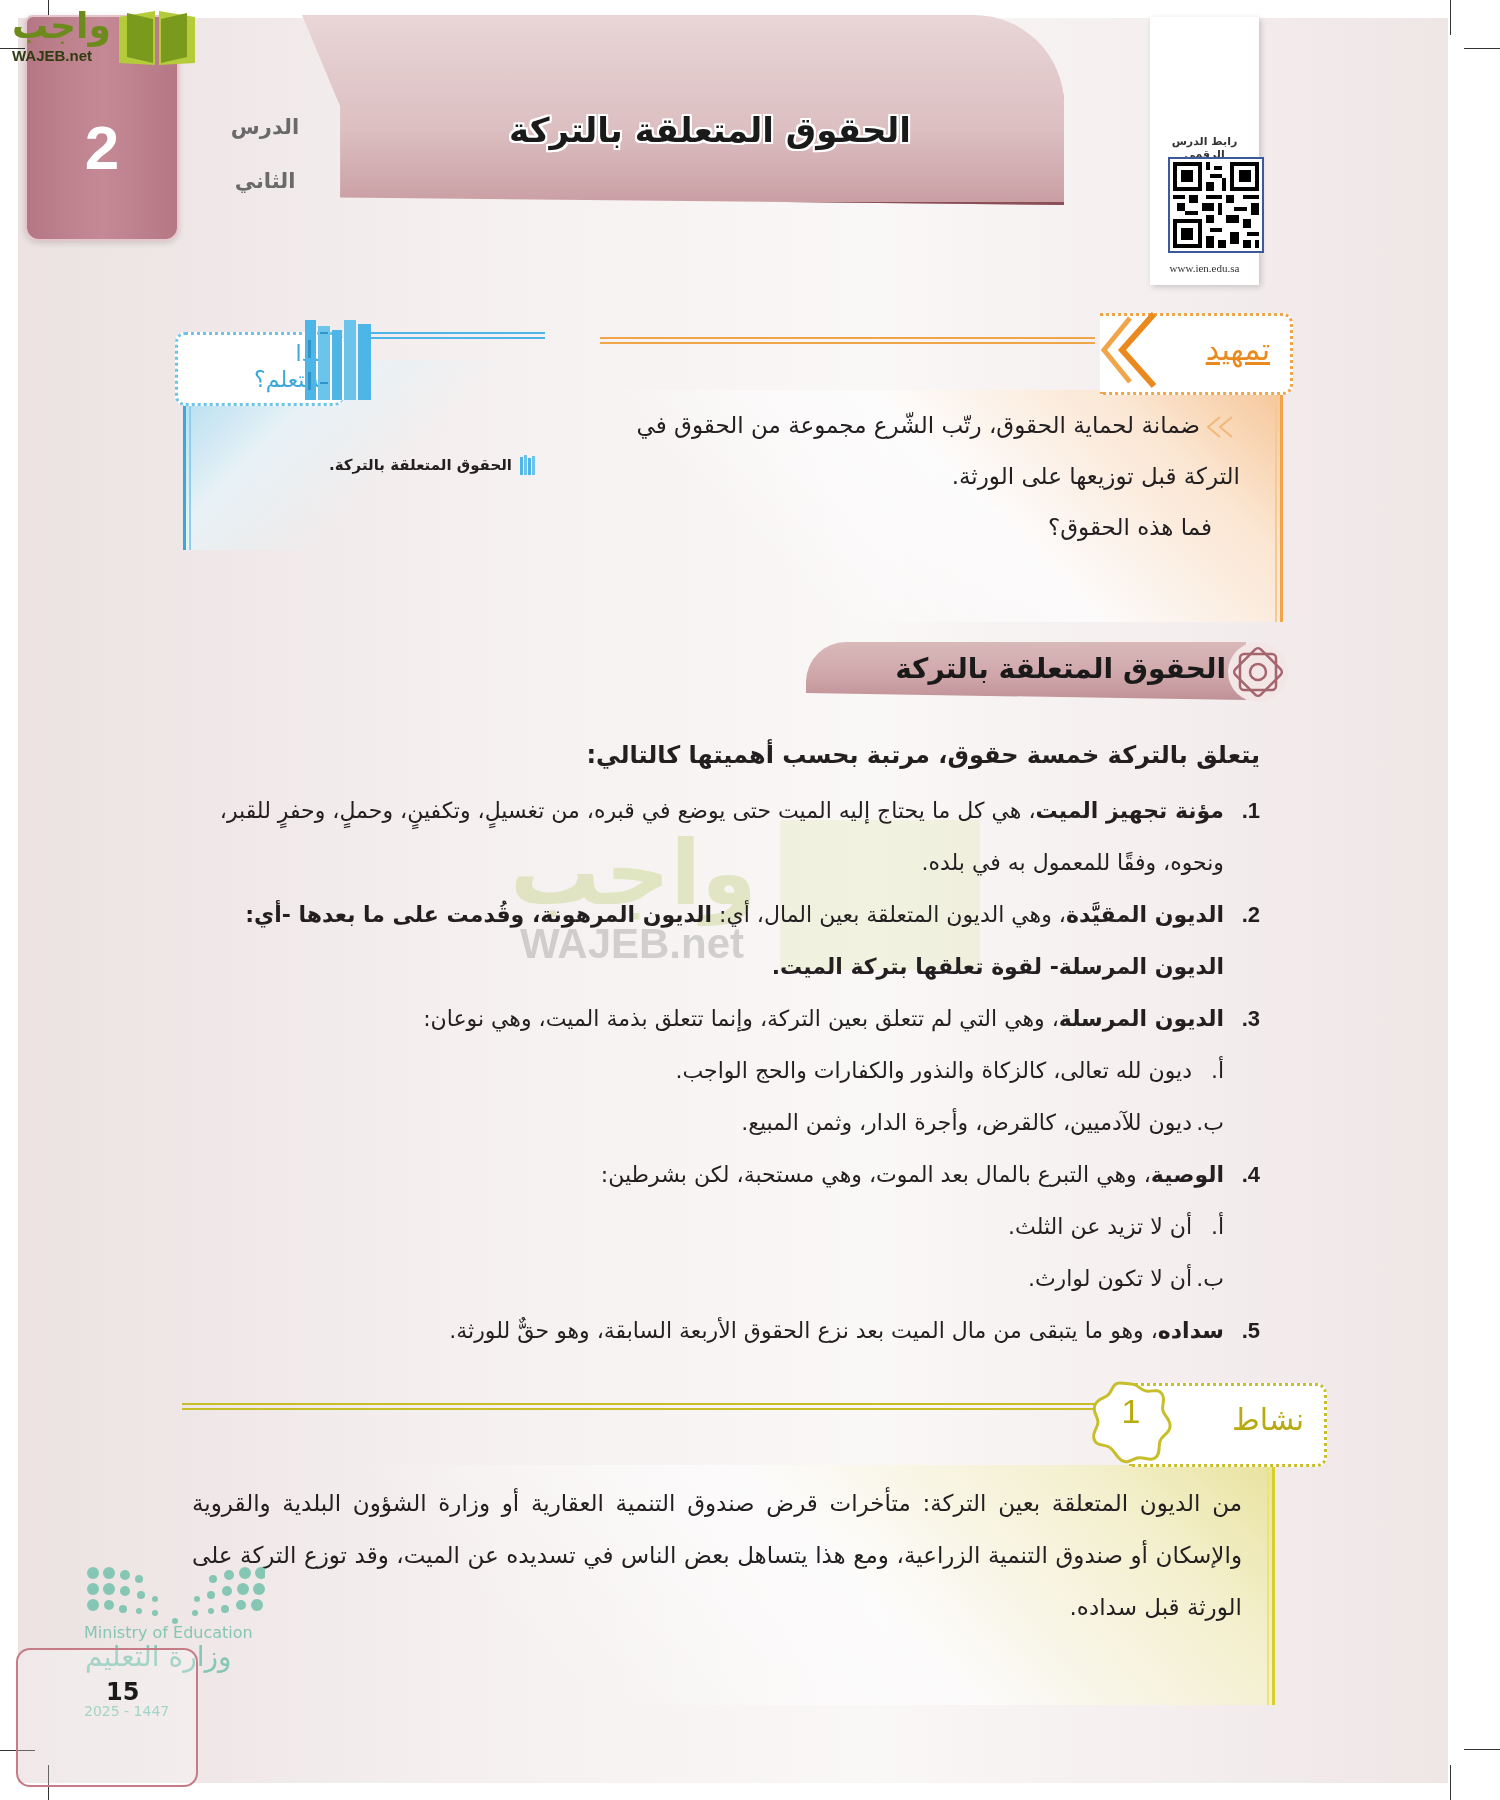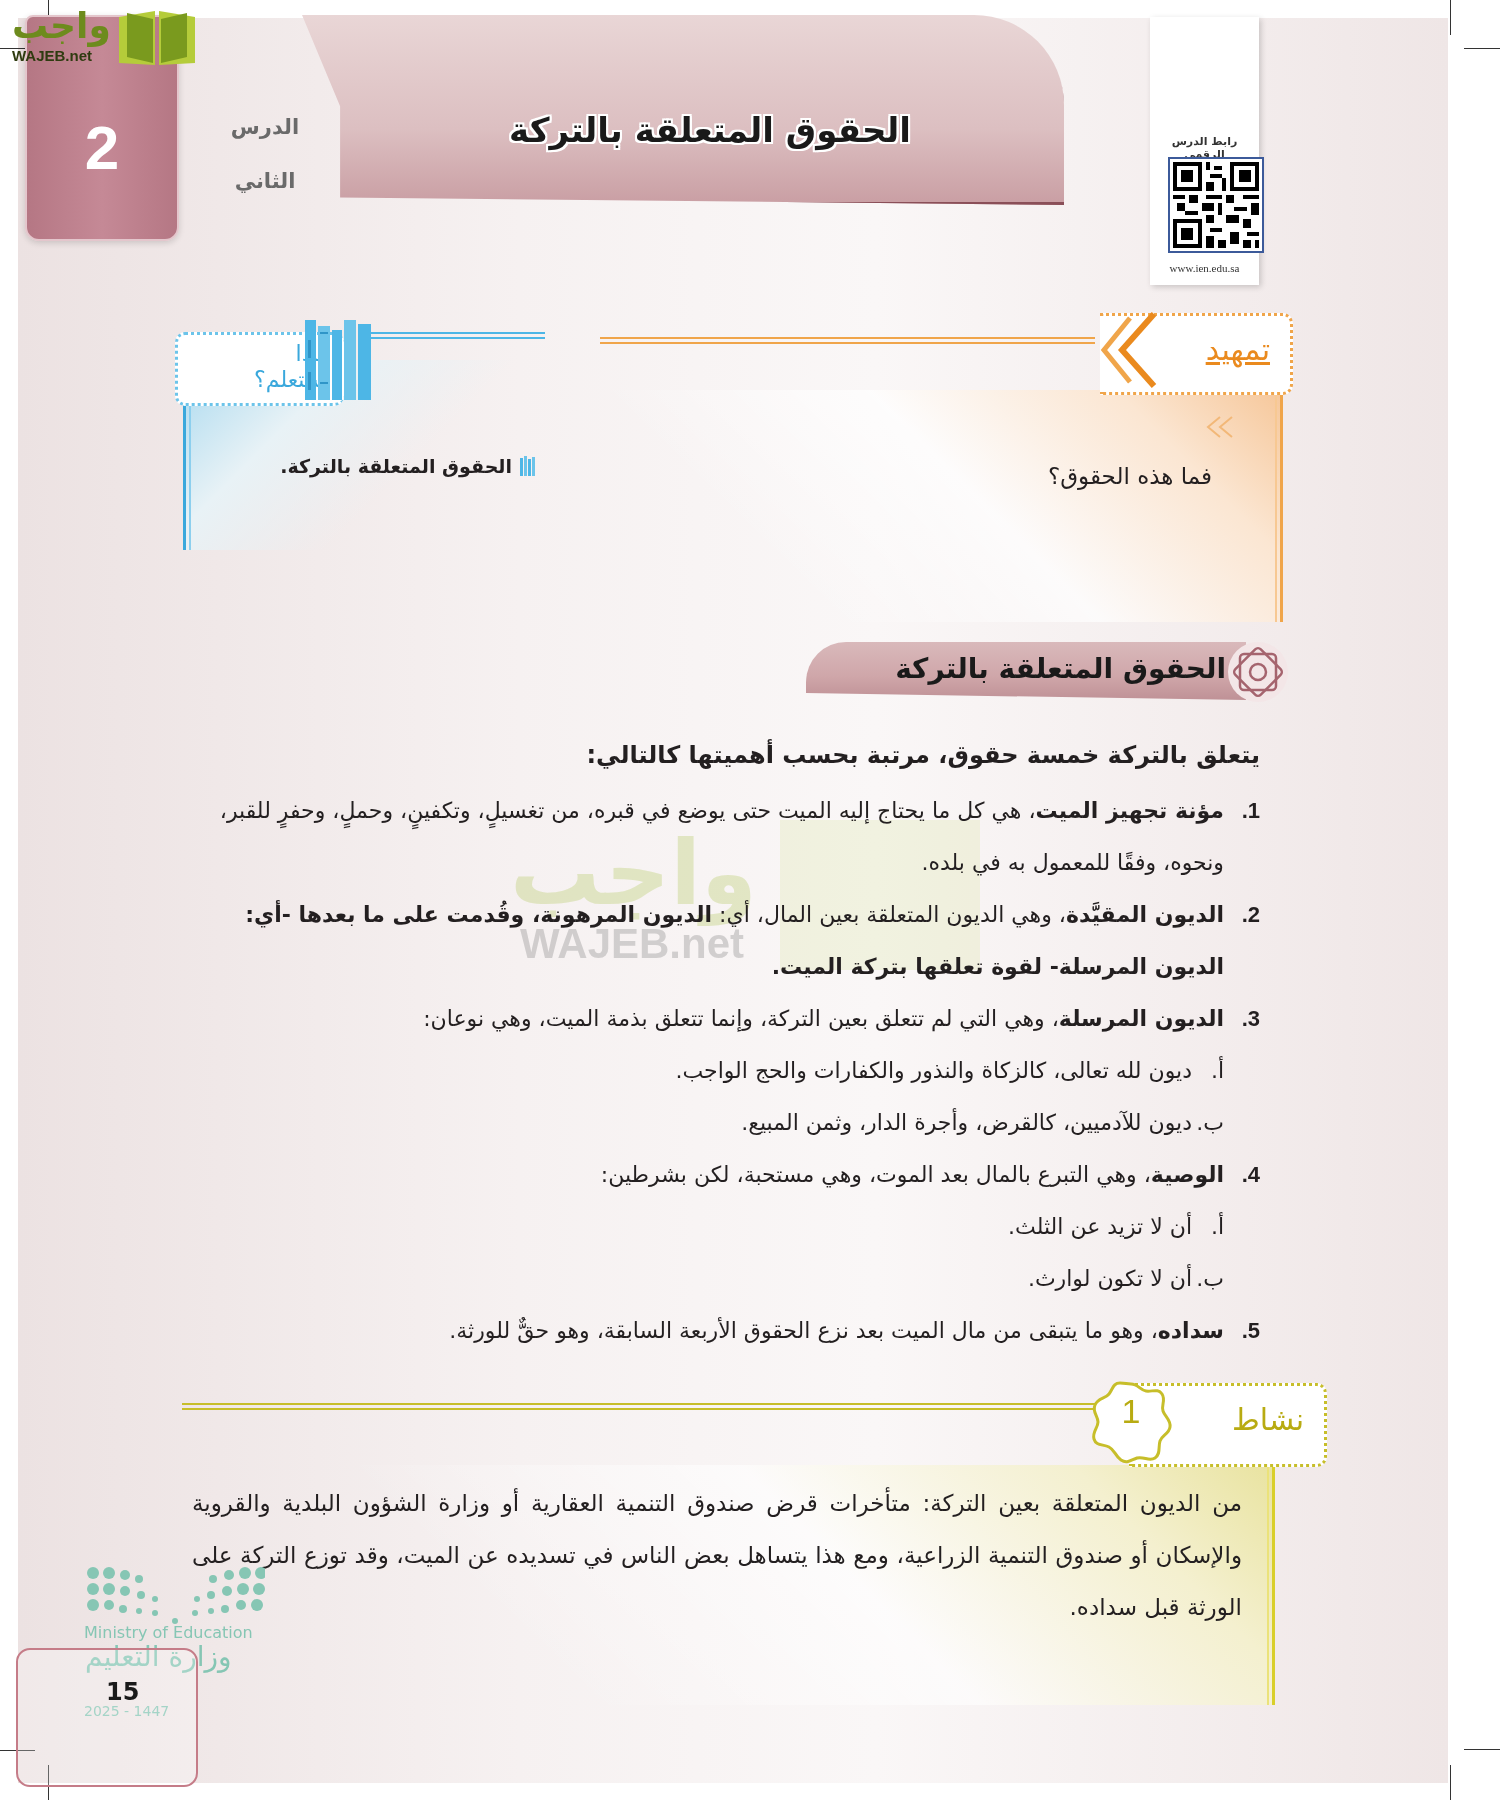--- a/index.html
+++ b/index.html
@@ -69,21 +69,21 @@
       background: linear-gradient(135deg, #a9d9ef 0%, #e8f2f6 30%, rgba(255,255,255,0) 60%);
       border-left: 3px solid #3aa8dc;
     }
     .learn-panel::before { content: ""; position: absolute; left: 3px; top: 0; bottom: 0; width: 2px; background: #8ccfee; }
     .learn-tag {
       position: absolute; left: 0; top: 12px; width: 122px; height: 68px;
       background: #fff; border: 3px dotted #6cc4ea; border-radius: 10px; border-right: none; padding-left: 44px;
     }
     .learn-tag-text { position: absolute; right: 14px; top: 6px; text-align: right; font-size: 22px; color: #3aa8dc; line-height: 26px; direction: rtl; }
     .books-icon { position: absolute; left: 130px; top: 0; width: 70px; height: 82px; }
-    .learn-item { position: absolute; right: 10px; top: 95px; direction: rtl; font-size: 19px; font-weight: bold; display: flex; align-items: center; gap: 8px; }
+    .learn-item { position: absolute; right: 10px; top: 95px; direction: rtl; font-size: 15px; font-weight: bold; display: flex; align-items: center; gap: 8px; }
     .mini-books-icon { width: 16px; height: 20px; }
 
     
     .intro-rule { position: absolute; left: 600px; top: 337px; width: 495px; height: 3px; border-top: 2px solid #f0a54a; border-bottom: 2px solid #f0a54a; }
     .intro-tag {
       position: absolute; left: 1100px; top: 313px; width: 190px; height: 76px;
       background: #fff; border: 3px dotted #f0a54a; border-left: none; border-radius: 0 10px 10px 0;
     }
     .intro-tag-text { position: absolute; right: 20px; top: 16px; font-size: 30px; color: #ea8a1e; direction: rtl; text-decoration: underline; }
     .intro-chevrons { position: absolute; left: 1098px; top: 310px; width: 70px; height: 80px; }
@@ -267,21 +267,21 @@
       <rect x="3" y="52" width="3" height="18" fill="#2f95c8"></rect>
   </svg>
 </div>
 
 <div class="intro-rule"></div>
 <div class="intro-panel">
   <div class="intro-text">
     <svg class="intro-bullet" viewBox="0 0 36 22">
       <path d="M16 1 L4 11 L16 21" stroke="#f2b878" stroke-width="2" fill="none"></path>
       <path d="M28 1 L16 11 L28 21" stroke="#f2b878" stroke-width="2" fill="none"></path>
-    </svg>
+    </svg><span>ضمانة لحماية الحقوق، رتّب الشّرع مجموعة من الحقوق في التركة قبل توزيعها على الورثة.</span>
     <span class="intro-question">فما هذه الحقوق؟</span>
   </div>
 </div>
 <div class="intro-tag">
   <div class="intro-tag-text">تمهيد</div>
 </div>
 <svg class="intro-chevrons" viewBox="0 0 70 80">
   <path d="M32 8 L6 40 L32 72" stroke="#f0a54a" stroke-width="5" fill="none"></path>
   <path d="M56 4 L24 40 L56 76" stroke="#ea8a1e" stroke-width="6" fill="none"></path>
 </svg>

